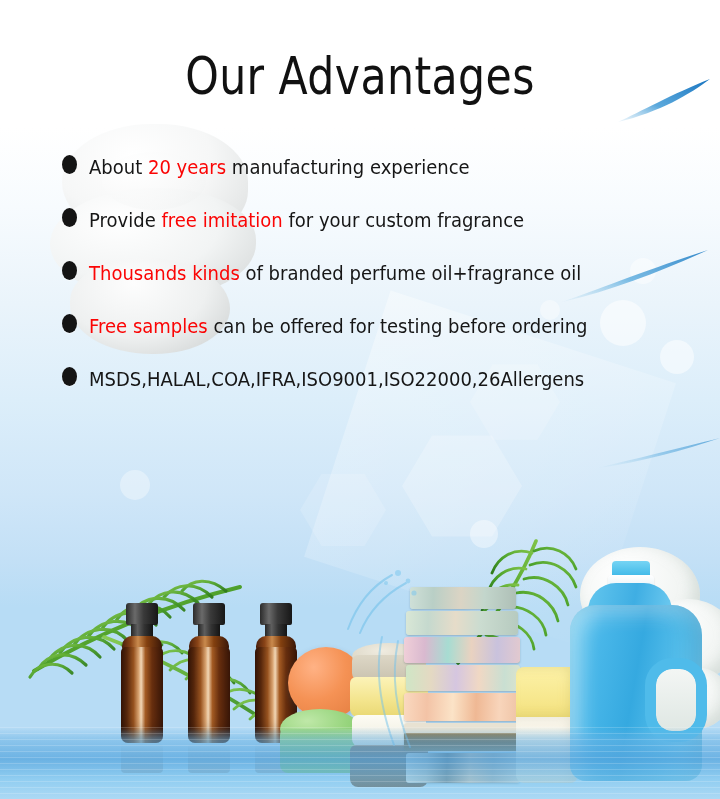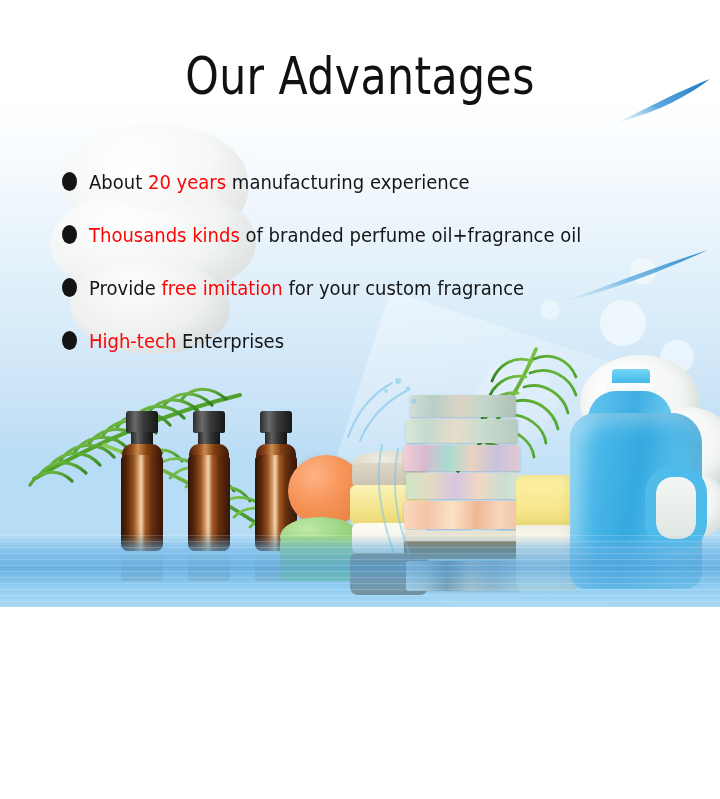--- a/index.html
+++ b/index.html
@@ -2,21 +2,21 @@
 <html><head>
 <meta charset="utf-8">
 <style>
   html,body{margin:0;padding:0;}
   body{
     width:720px;height:799px;overflow:hidden;
     font-family:"Liberation Sans", sans-serif;
     background:#ffffff;
   }
   #poster{
-    position:relative;width:720px;height:607px;overflow:hidden;
+    position:relative;width:720px;height:799px;overflow:hidden;
     background:
       linear-gradient(180deg,
         #ffffff 0%,
         #ffffff 16%,
         #f7fbfe 26%,
         #eaf4fb 38%,
         #dceefa 50%,
         #cfe6f8 62%,
         #c3e0f6 70%,
         #b7dcf5 76%);
@@ -46,21 +46,21 @@
     font-family:"DejaVu Sans", sans-serif;
     font-size:52px;line-height:58px;font-weight:400;
     letter-spacing:.5px;color:#111111;
     transform:scaleX(.82);transform-origin:50% 50%;
     white-space:nowrap;
   }
 
   
   .list{position:absolute;left:62px;top:155px;width:620px;}
   .row{
-    position:relative;height:53px;display:flex;align-items:center;
+    position:relative;height:53px;display:flex;
   }
   .dot{
     width:15px;height:19px;border-radius:50%;
     background:#141414;flex:0 0 auto;margin-right:12px;
     box-shadow:0 1px 1px rgba(255,255,255,.5);
   }
   .txt{
     font-family:"DejaVu Sans", sans-serif;
     font-size:20px;line-height:24px;color:#161616;
     transform:scaleX(.90);transform-origin:0 50%;
@@ -202,35 +202,39 @@
 
   <div class="list">
 
     <div class="row">
       <span class="dot"></span>
       <span class="txt"><span>About </span><span class="hl">20 years</span><span> manufacturing experience</span></span>
     </div>
 
     <div class="row">
       <span class="dot"></span>
-      <span class="txt"><span></span><span class="hl">Thousands kinds</span><span> of branded perfume oil+fragrance oil</span></span>
+      <span class="txt"><span>Provide </span><span class="hl">free imitation</span><span> for your custom fragrance</span></span>
     </div>
 
     <div class="row">
       <span class="dot"></span>
-      <span class="txt"><span>Provide </span><span class="hl">free imitation</span><span> for your custom fragrance</span></span>
-    </div>
-
-
+      <span class="txt"><span></span><span class="hl">Thousands kinds</span><span> of branded perfume oil+fragrance oil</span></span>
+    </div>
 
 
     <div class="row">
       <span class="dot"></span>
-      <span class="txt"><span></span><span class="hl">High-tech</span><span> Enterprises</span></span>
-    </div>
+      <span class="txt"><span></span><span class="hl">Free samples</span><span> can be offered for testing before ordering</span></span>
+    </div>
+
+    <div class="row">
+      <span class="dot"></span>
+      <span class="txt"><span>MSDS,HALAL,COA,IFRA,ISO9001,ISO22000,26Allergens</span><span class="hl"></span><span></span></span>
+    </div>
+
 
 
   </div>
 
   <div class="scene">
 
     <div class="foam" style="left:580px;top:8px;width:120px;height:96px;"></div>
     <div class="foam" style="left:640px;top:60px;width:96px;height:84px;"></div>
     <div class="foam" style="left:596px;top:74px;width:86px;height:78px;"></div>
     <div class="foam" style="left:660px;top:128px;width:70px;height:62px;"></div>

